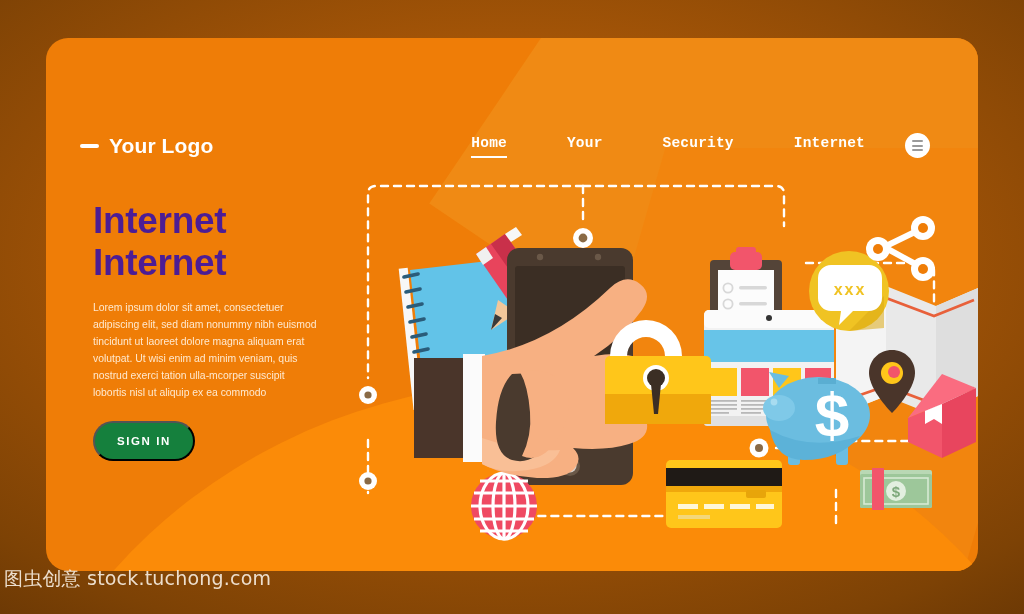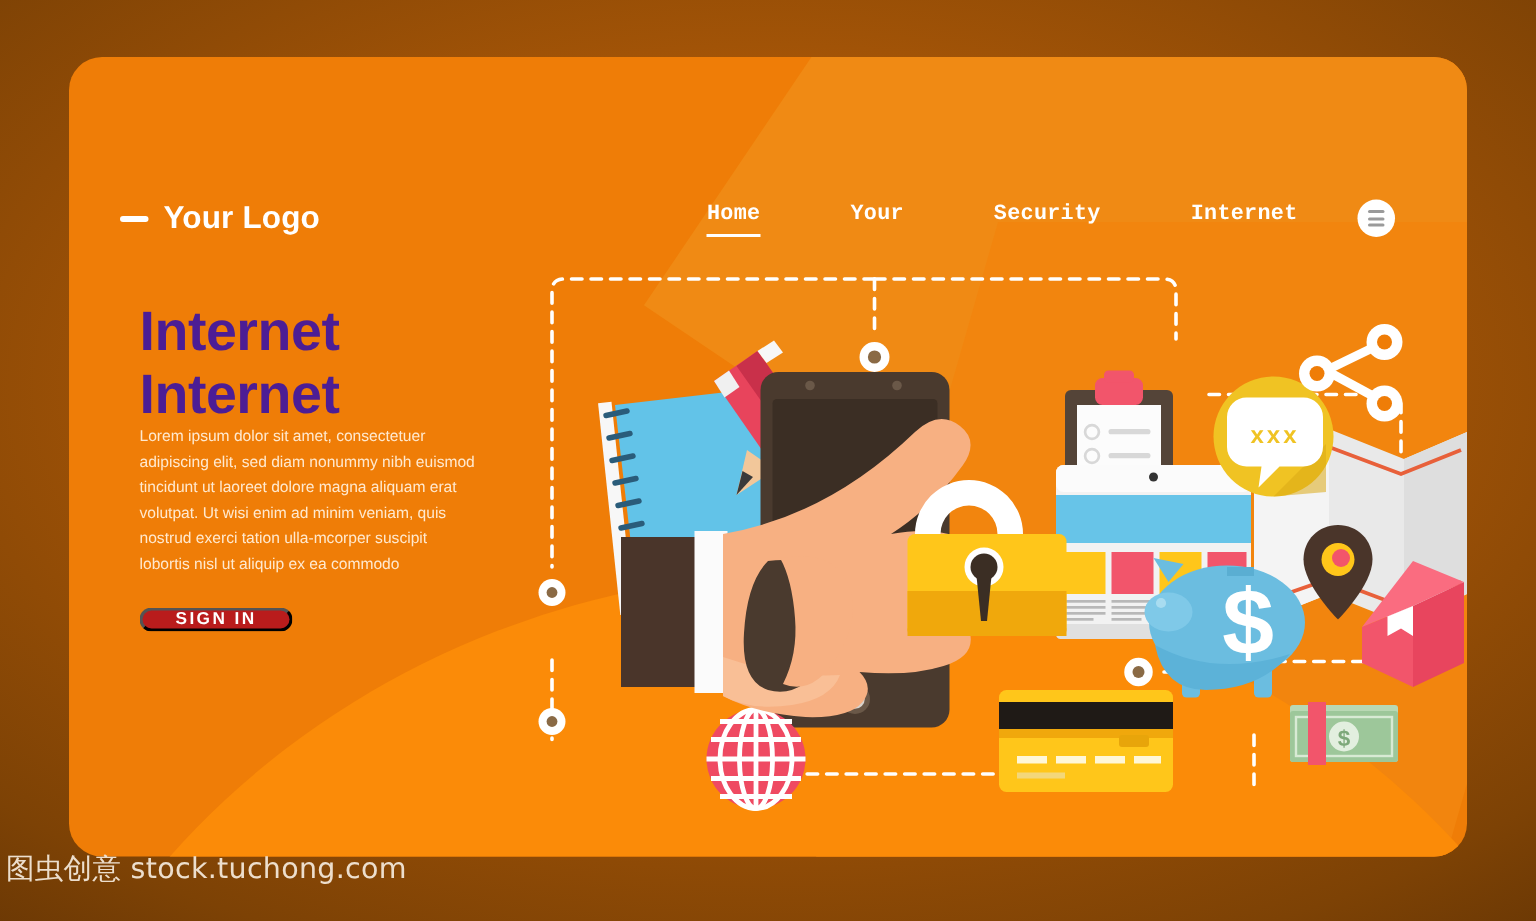--- a/index.html
+++ b/index.html
@@ -88,33 +88,33 @@
   
   .hero {
     position: absolute; left: 47px; top: 162px;
     width: 290px; z-index: 25;
   }
   .hero h1 {
     color: #4c1d95; font-size: 37px; font-weight: bold;
     line-height: 1.14; letter-spacing: -.3px;
   }
   .hero p {
-    margin-top: 0;
+    margin-top: 16px;
     color: #ffe9cf; font-size: 10.4px; line-height: 1.62;
     max-width: 228px;
   }
   .btns { margin-top: 20px; display: flex; align-items: center; gap: 14px; }
   .btn {
     font-size: 11.5px; font-weight: bold; letter-spacing: 1.6px;
     border-radius: 100px; cursor: pointer;
     display: inline-flex; align-items: center; justify-content: center;
   }
   .btn-primary {
-    background: #b91c1c; color: #fff;
-    width: 102px; height: 16px;
+    background: #15803d; color: #fff;
+    width: 102px; height: 40px;
   }
   .btn-ghost {
     background: transparent; color: #fff;
     border: 1.6px solid #ffd9ad;
     width: 120px; height: 32px;
   }
 
   
   .illo { position: absolute; left: 0; top: 0; width: 932px; height: 533px; z-index: 20; }
 

